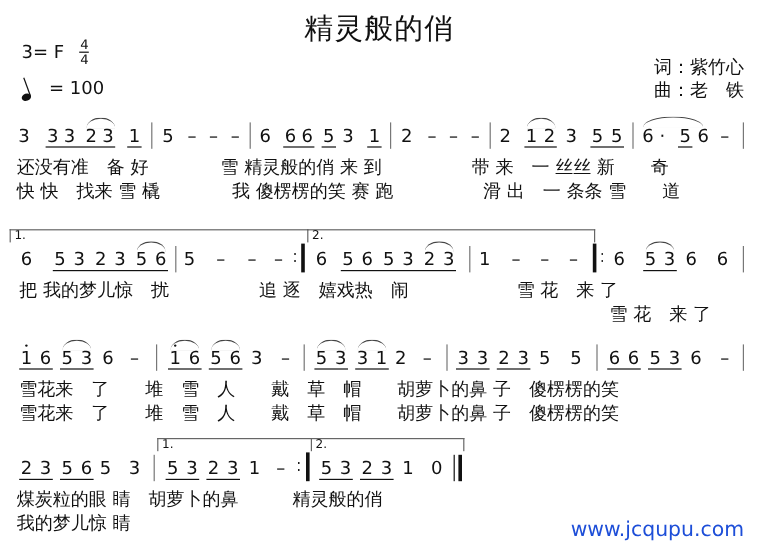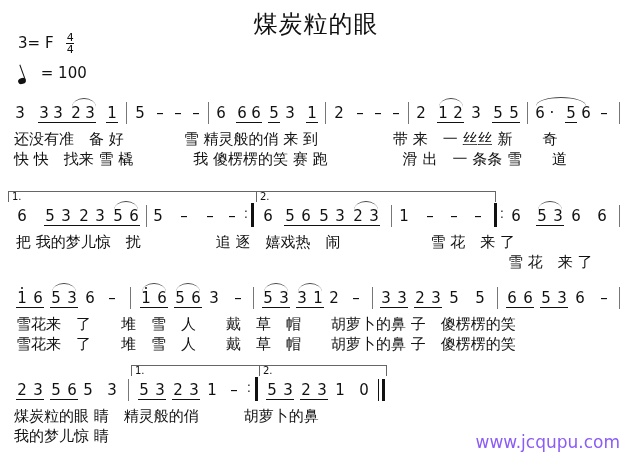--- a/index.html
+++ b/index.html
@@ -20,41 +20,43 @@
   .n{position:absolute;top:0;width:12px;text-align:center;}
   .ul{position:absolute;height:1px;background:#111;}
   .bar{position:absolute;width:1px;background:#777;}
   .barthick{position:absolute;width:3px;background:#111;}
   .slur{position:absolute;height:8px;border-top:1px solid #444;border-radius:50% 50% 0 0/100% 100% 0 0;}
   .dot-hi{position:absolute;width:2px;height:2px;background:#111;border-radius:50%;}
   .lyr{position:absolute;font-size:15px;white-space:pre;letter-spacing:0px;}
   .volta{position:absolute;border-top:1px solid #666;border-left:1px solid #666;height:10px;font-size:10px;}
   .volta span{position:relative;left:3px;top:-1px;}
   .repdots{position:absolute;font-size:12px;line-height:6px;}
-  .footer{right:12px;bottom:8px;font-size:17px;color:#8b5cf6;}
+  .footer{right:12px;bottom:8px;font-size:17px;color:#1d4ed8;}
 </style>
 </head>
 <body>
 
-<div class="abs title">煤炭粒的眼</div>
+<div class="abs title">精灵般的俏</div>
 
 <div class="abs meta" style="left:18px;top:32px;">
   <span>3= F</span>
   <span class="frac">
     <span>4</span>
     <span class="line"></span>
     <span>4</span>
   </span>
 </div>
 <div class="abs meta" style="left:18px;top:62px;">
   <span class="qnote"></span>
   <span style="margin-left:10px;">= 100</span>
 </div>
 
 <div class="abs credits">
+  <div class="row"><span>词：</span><span>紫竹心</span></div>
+  <div class="row"><span>曲：</span><span>老　铁</span></div>
 </div>
 
 <div class="system" style="top:104px;">
   <div class="notes" style="left:0;top:0;width:632px;">
 
     <span class="n" style="left:14px">3</span>
     <span class="n" style="left:38px">3</span>
       <span class="n" style="left:52px">3</span>
     <span class="n" style="left:70px">2</span>
       <span class="n" style="left:84px">3</span>
@@ -259,17 +261,17 @@
       <span class="n" style="left:282px">3</span>
     <span class="n" style="left:300px">2</span>
       <span class="n" style="left:316px">3</span>
     <span class="n" style="left:334px">1</span>
     <span class="n" style="left:358px">0</span>
     <div class="ul" style="left:266px;top:18px;width:28px"></div>
     <div class="ul" style="left:300px;top:18px;width:28px"></div>
     <div class="bar" style="left:378px;top:-2px;height:22px;background:#111"></div>
     <div class="barthick" style="left:382px;top:-2px;height:22px"></div>
   </div>
-  <div class="lyr" style="left:14px;top:26px;">煤炭粒的眼 睛　精灵般的俏　　　胡萝卜的鼻</div>
+  <div class="lyr" style="left:14px;top:26px;">煤炭粒的眼 睛　胡萝卜的鼻　　　精灵般的俏</div>
   <div class="lyr" style="left:14px;top:46px;">我的梦儿惊 睛</div>
 </div>
 
 <div class="abs footer">www.jcqupu.com</div>
 
 </body></html>

